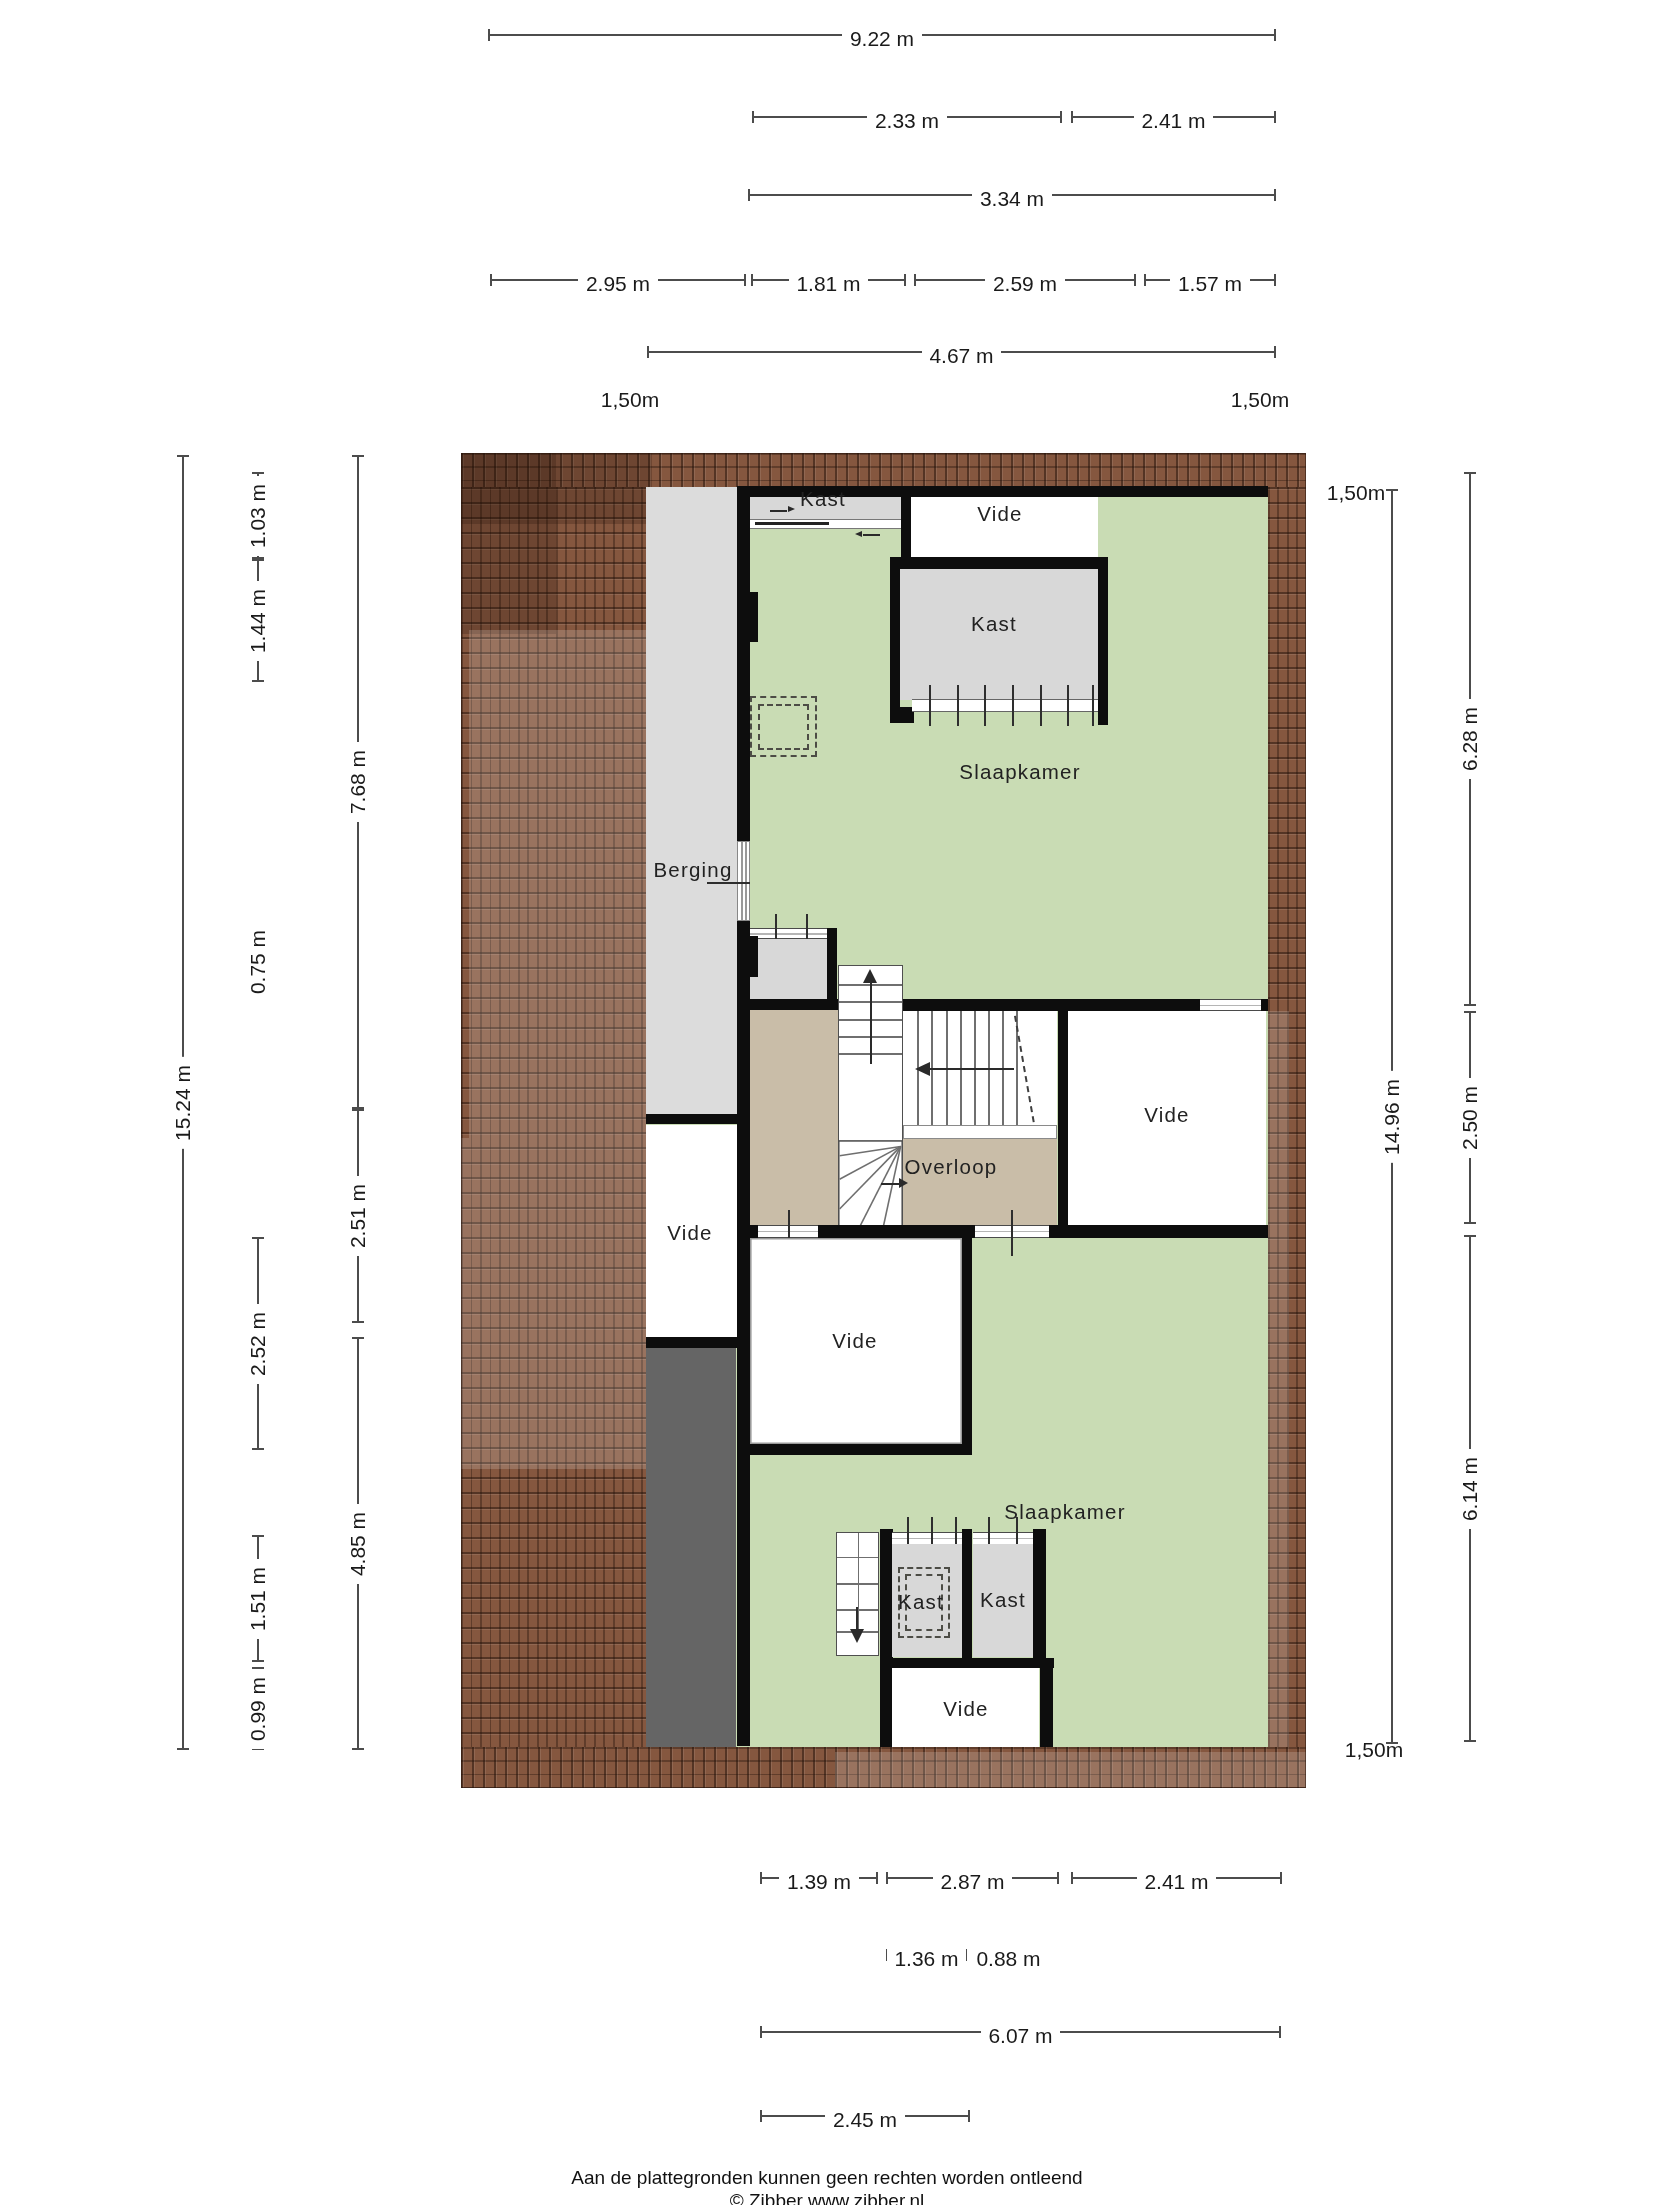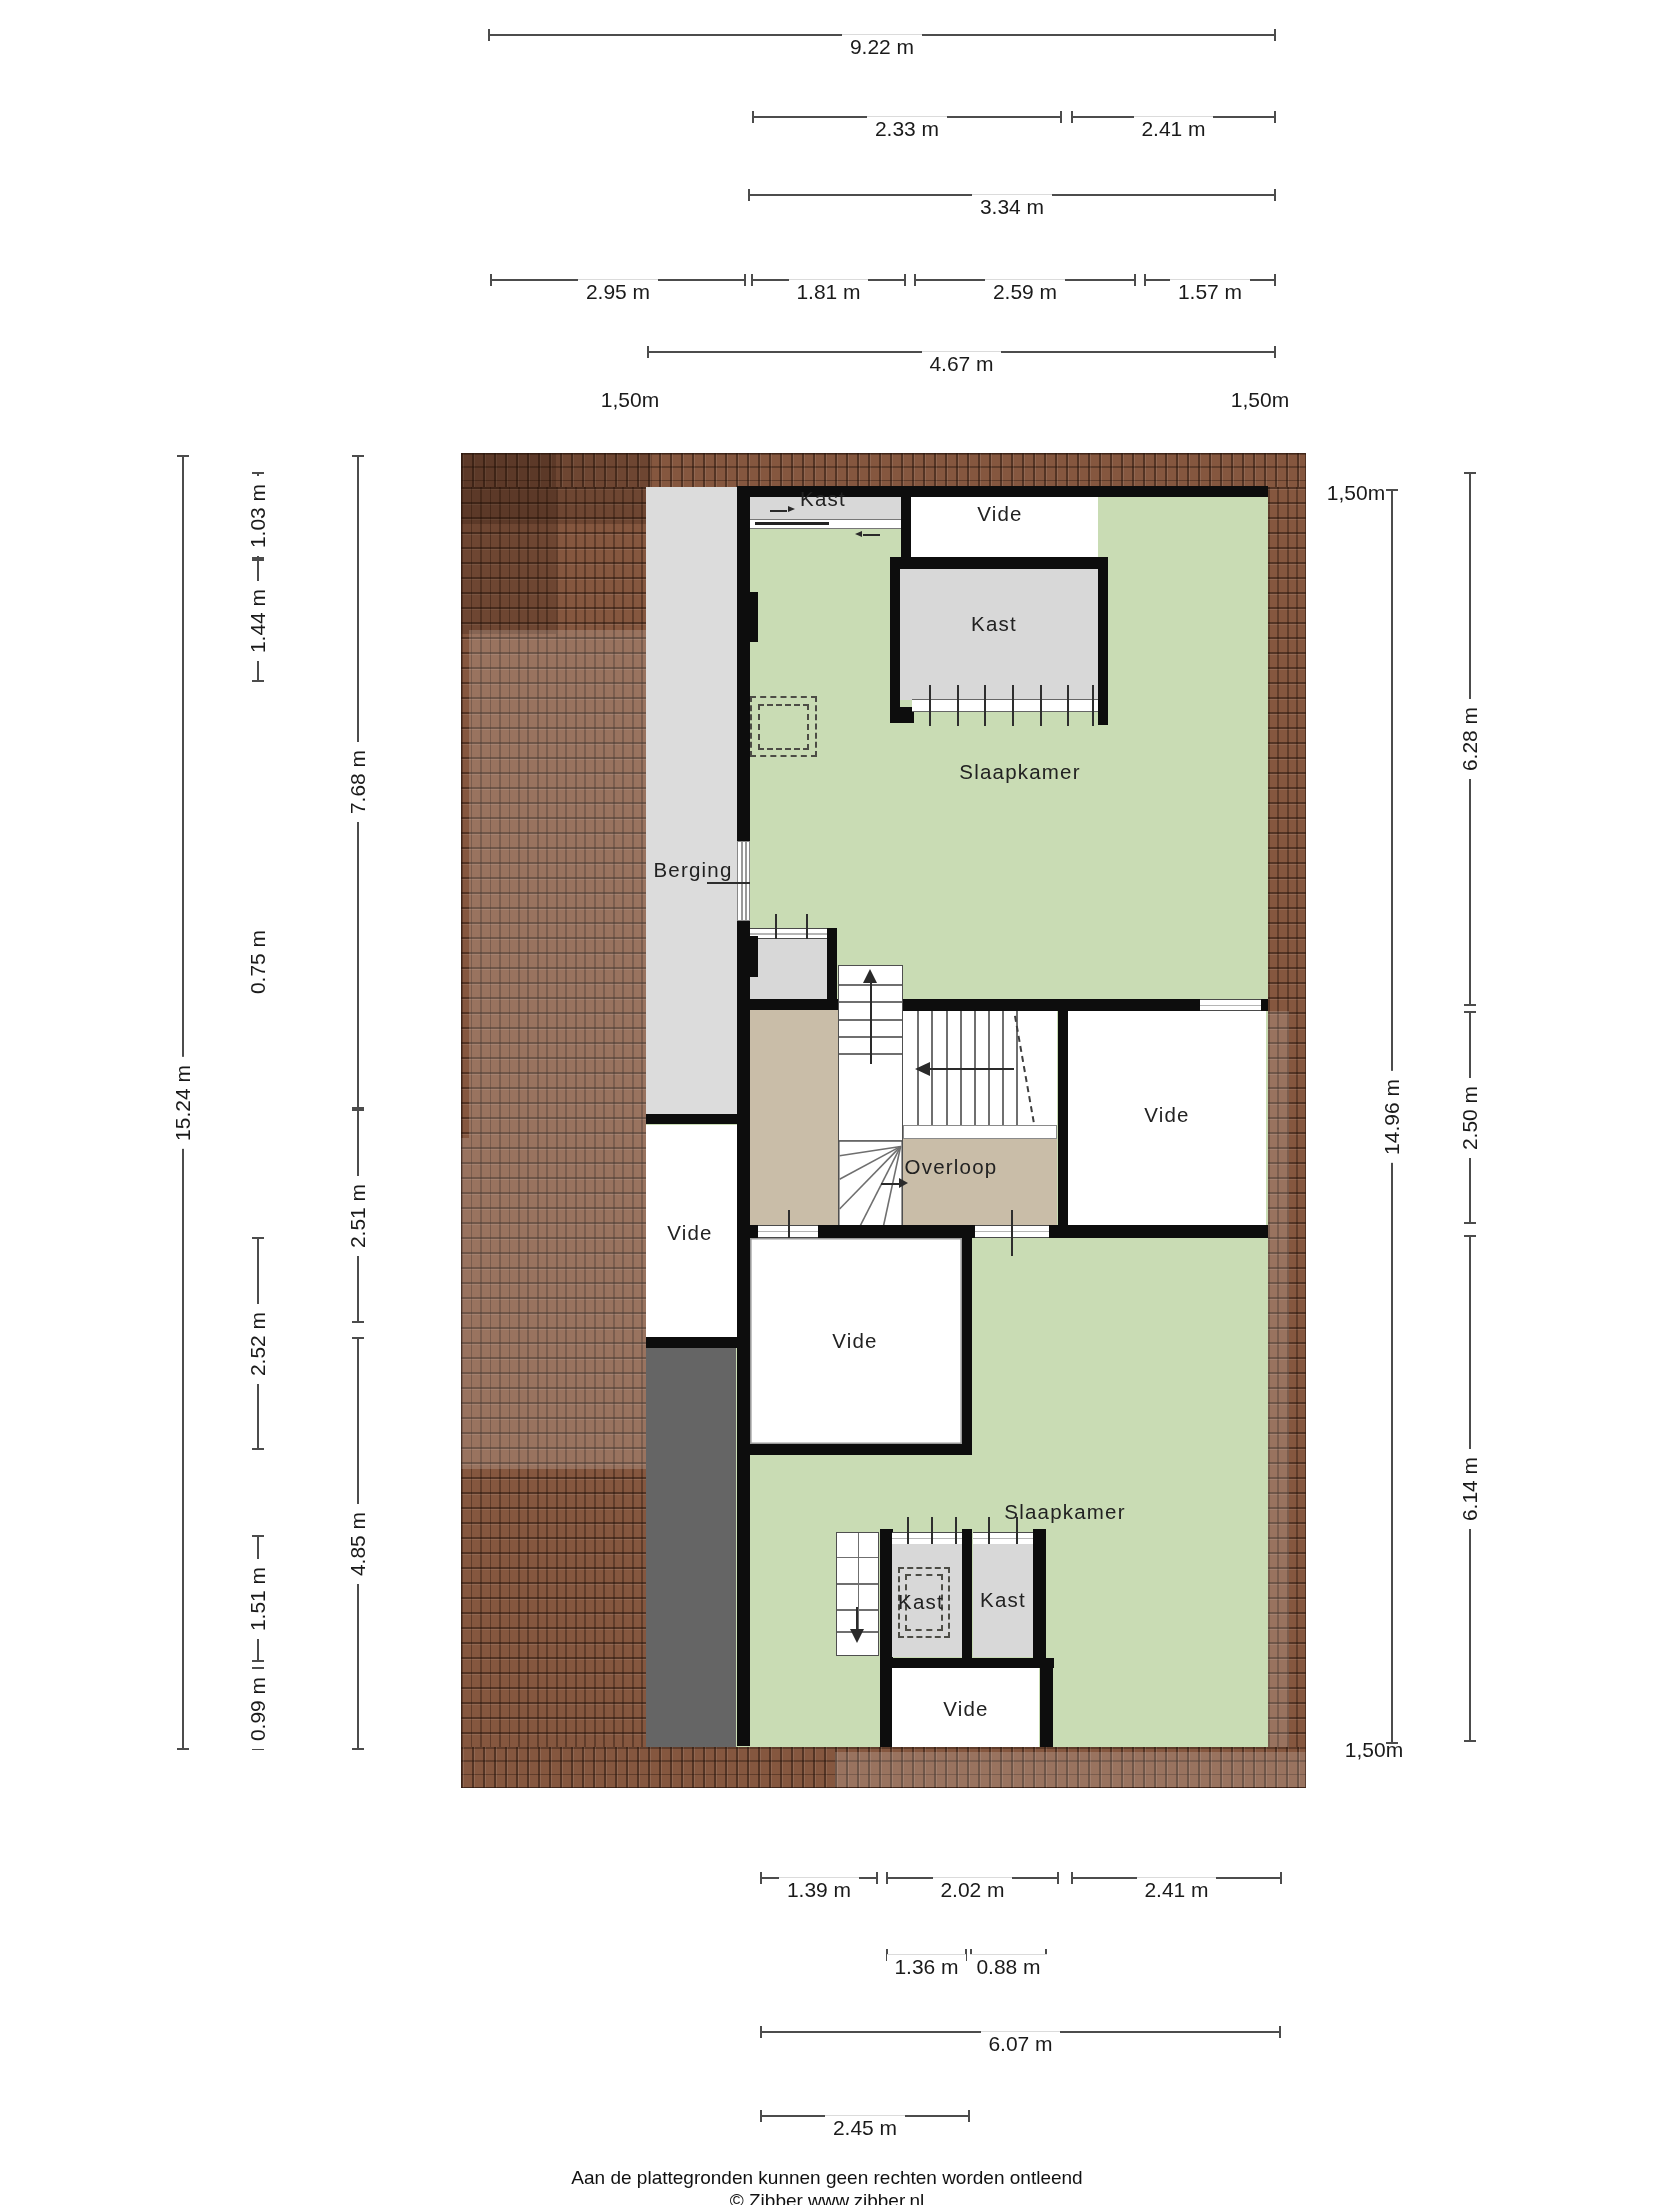--- a/index.html
+++ b/index.html
@@ -24,21 +24,21 @@
   .stairbox{position:absolute;background:#fff;border:1.6px solid #4f4f4f;box-sizing:border-box;}
   .tread-h{position:absolute;left:0;right:0;height:1.6px;background:#6f6f6f;}
   .tread-v{position:absolute;top:0;bottom:0;width:1.6px;background:#6f6f6f;}
   .arr-line{position:absolute;background:#2a2a2a;}
   .arr-head{position:absolute;width:0;height:0;}
   .dashbox{position:absolute;border:2.4px dashed #4c4c45;box-sizing:border-box;background:transparent;}
   
   .hdim{position:absolute;height:0;}
   .hdim .ln{position:absolute;left:0;right:0;top:-0.8px;height:1.6px;background:#4c4c4c;}
   .hdim .tk{position:absolute;width:1.6px;height:12.6px;top:-6.3px;background:#4c4c4c;}
-  .hdim .lb,.vdim .lb{position:absolute;left:50%;top:12px;transform:translate(-50%,-50%);
+  .hdim .lb,.vdim .lb{position:absolute;left:50%;top:4px;transform:translate(-50%,-50%);
       background:#fff;padding:0.8px 7.9px;font-size:21px;color:#1a1a1a;white-space:nowrap;}
   .vdim{position:absolute;width:0;}
   .vdim .ln{position:absolute;top:0;bottom:0;left:-0.8px;width:1.6px;background:#4c4c4c;}
   .vdim .tk{position:absolute;height:1.6px;width:12.6px;left:-6.3px;background:#4c4c4c;}
   .vdim .lb{left:0;top:50%;transform:translate(-50%,-50%) rotate(-90deg);}
   .plainlb{position:absolute;transform:translate(-50%,-50%);font-size:21px;color:#1a1a1a;white-space:nowrap;}
   .footer-line{position:absolute;left:50%;transform:translateX(-50%);font-size:19px;color:#111;white-space:nowrap;}
 </style>
 </head>
 <body>
@@ -293,21 +293,21 @@
       <div class="hdim" style="left: 760px; top: 1878px; width: 118px;">
         <div class="ln"></div>
         <div class="tk" style="left:0"></div>
         <div class="tk" style="right:0"></div>
         <span class="lb">1.39 m</span>
       </div>
       <div class="hdim" style="left: 886px; top: 1878px; width: 173px;">
         <div class="ln"></div>
         <div class="tk" style="left:0"></div>
         <div class="tk" style="right:0"></div>
-        <span class="lb">2.02 m</span>
+        <span class="lb">2.87 m</span>
       </div>
       <div class="hdim" style="left: 1071px; top: 1878px; width: 211px;">
         <div class="ln"></div>
         <div class="tk" style="left:0"></div>
         <div class="tk" style="right:0"></div>
         <span class="lb">2.41 m</span>
       </div>
       <div class="hdim" style="left: 886px; top: 1955px; width: 81px;">
         <div class="ln"></div>
         <div class="tk" style="left:0"></div>

